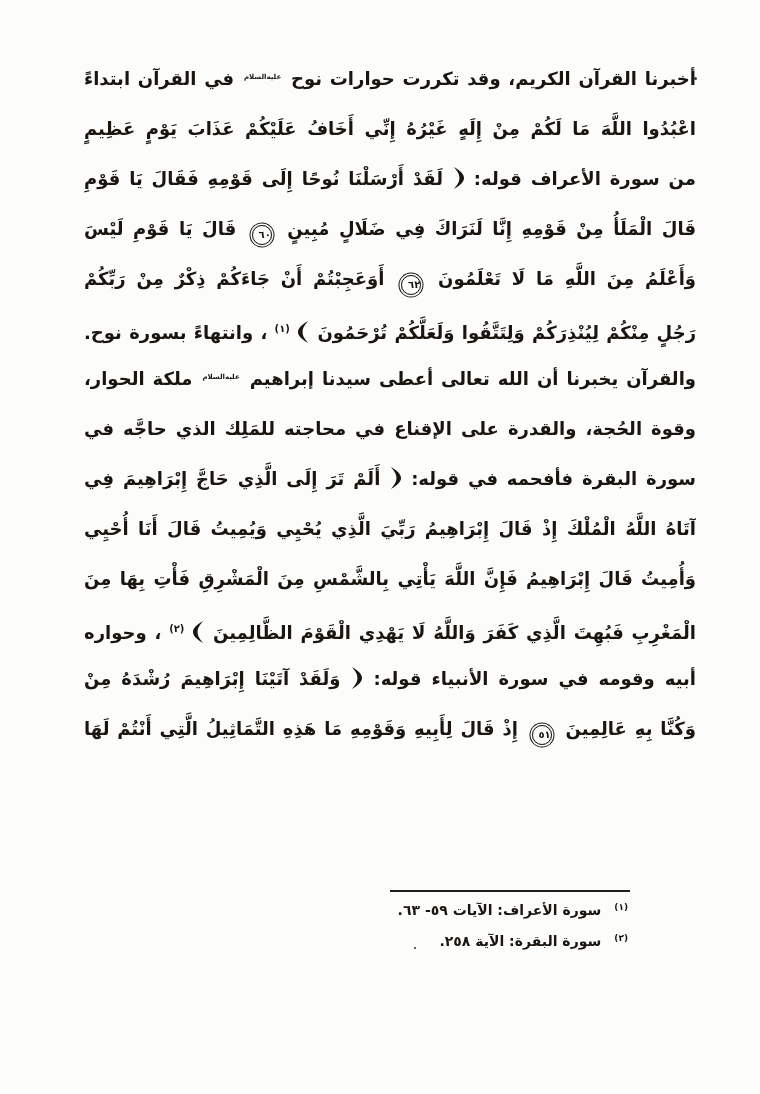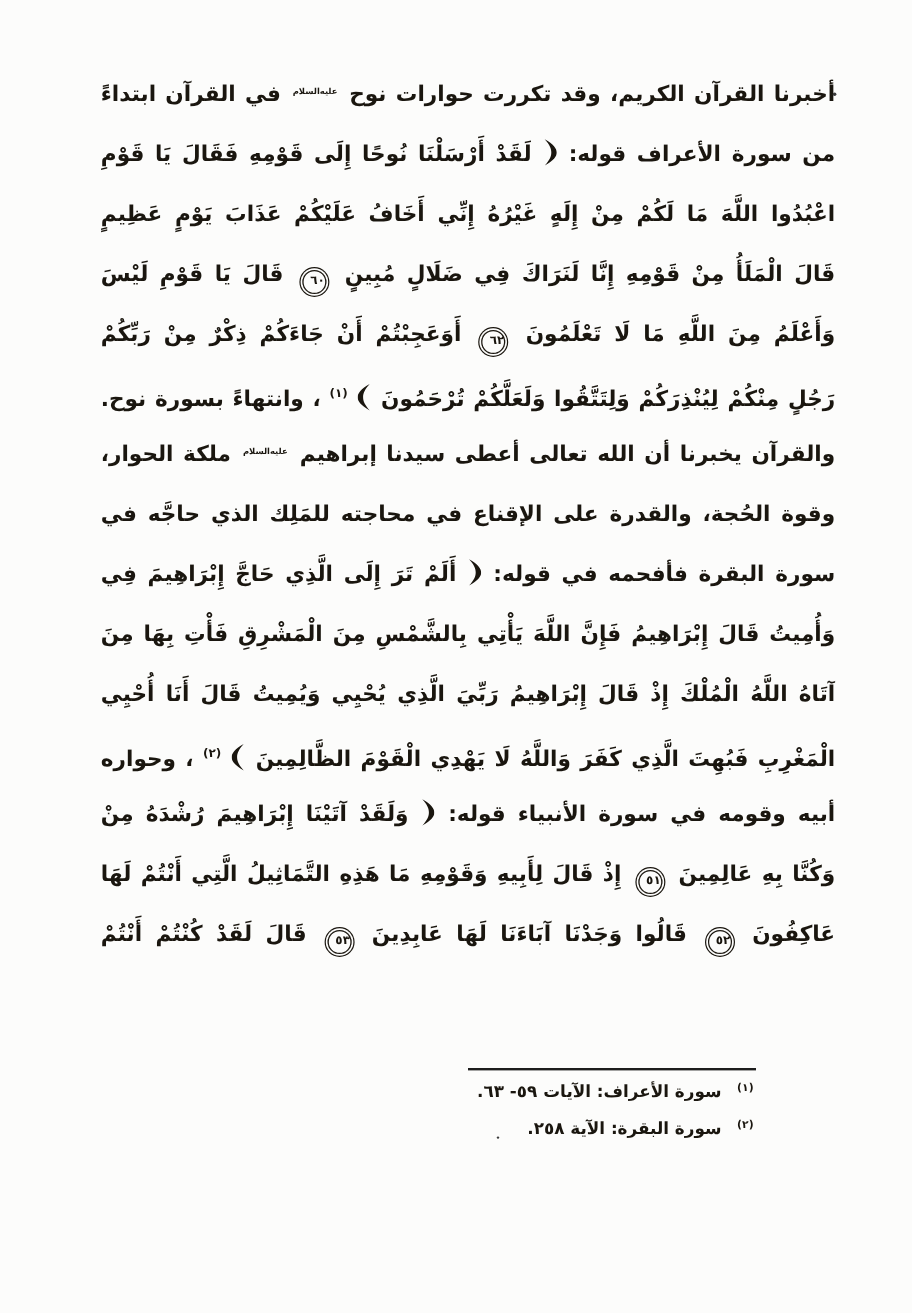--- a/index.html
+++ b/index.html
@@ -77,47 +77,46 @@
 </style>
 </head>
 <body>
 
 <div class="page">
   <main class="text-block">
       <div class="line"><span class="seg prose">أخبرنا القرآن الكريم، وقد تكررت حوارات نوح</span> <span class="hon">
           <span>عليه</span>
           <span>السلام</span>
         </span> <span class="seg prose">في القرآن ابتداءً</span> </div>
+      <div class="line"><span class="seg quran">اعْبُدُوا اللَّهَ مَا لَكُمْ مِنْ إِلَهٍ غَيْرُهُ إِنِّي أَخَافُ عَلَيْكُمْ عَذَابَ يَوْمٍ عَظِيمٍ</span>  </div>
       <div class="line"><span class="seg prose">من سورة الأعراف قوله:</span> <span class="qbr"><svg width="11" height="24" viewBox="0 0 12 26" aria-hidden="true">
             <path d="M1,1 C9,5.5 12,9.5 12,13 C12,16.5 9,20.5 1,25 C5.5,20 7,16.5 7,13 C7,9.5 5.5,6 1,1 Z" fill="currentColor"></path>
           </svg></span> <span class="seg quran">لَقَدْ أَرْسَلْنَا نُوحًا إِلَى قَوْمِهِ فَقَالَ يَا قَوْمِ</span> </div>
-      <div class="line"><span class="seg quran">اعْبُدُوا اللَّهَ مَا لَكُمْ مِنْ إِلَهٍ غَيْرُهُ إِنِّي أَخَافُ عَلَيْكُمْ عَذَابَ يَوْمٍ عَظِيمٍ</span>  </div>
       <div class="line"><span class="seg quran">قَالَ الْمَلَأُ مِنْ قَوْمِهِ إِنَّا لَنَرَاكَ فِي ضَلَالٍ مُبِينٍ</span> <span class="aya">٦٠</span> <span class="seg quran">قَالَ يَا قَوْمِ لَيْسَ بِي ضَلَالَةٌ</span> </div>
       <div class="line"><span class="seg quran">وَأَعْلَمُ مِنَ اللَّهِ مَا لَا تَعْلَمُونَ</span> <span class="aya">٦٢</span> <span class="seg quran">أَوَعَجِبْتُمْ أَنْ جَاءَكُمْ ذِكْرٌ مِنْ رَبِّكُمْ عَلَى</span> </div>
       <div class="line"><span class="seg quran">رَجُلٍ مِنْكُمْ لِيُنْذِرَكُمْ وَلِتَتَّقُوا وَلَعَلَّكُمْ تُرْحَمُونَ</span> <span class="qbr"><svg width="11" height="24" viewBox="0 0 12 26" aria-hidden="true">
             <path d="M11,1 C3,5.5 0,9.5 0,13 C0,16.5 3,20.5 11,25 C6.5,20 5,16.5 5,13 C5,9.5 6.5,6 11,1 Z" fill="currentColor"></path>
           </svg></span> <sup class="fnref">(١)</sup> <span class="seg prose">، وانتهاءً بسورة نوح.</span> </div>
       <div class="line"><span class="seg prose">والقرآن يخبرنا أن الله تعالى أعطى سيدنا إبراهيم</span> <span class="hon">
           <span>عليه</span>
           <span>السلام</span>
         </span> <span class="seg prose">ملكة الحوار،</span> </div>
       <div class="line"><span class="seg prose">وقوة الحُجة، والقدرة على الإقناع في محاجته للمَلِك الذي حاجَّه في ربه في</span> </div>
       <div class="line"><span class="seg prose">سورة البقرة فأفحمه في قوله:</span> <span class="qbr"><svg width="11" height="24" viewBox="0 0 12 26" aria-hidden="true">
             <path d="M1,1 C9,5.5 12,9.5 12,13 C12,16.5 9,20.5 1,25 C5.5,20 7,16.5 7,13 C7,9.5 5.5,6 1,1 Z" fill="currentColor"></path>
           </svg></span> <span class="seg quran">أَلَمْ تَرَ إِلَى الَّذِي حَاجَّ إِبْرَاهِيمَ فِي رَبِّهِ أَنْ</span> </div>
+      <div class="line"><span class="seg quran">آتَاهُ اللَّهُ الْمُلْكَ إِذْ قَالَ إِبْرَاهِيمُ رَبِّيَ الَّذِي يُحْيِي وَيُمِيتُ قَالَ أَنَا أُحْيِي</span> </div>
       <div class="line"><span class="seg quran">وَأُمِيتُ قَالَ إِبْرَاهِيمُ فَإِنَّ اللَّهَ يَأْتِي بِالشَّمْسِ مِنَ الْمَشْرِقِ فَأْتِ بِهَا مِنَ</span> </div>
-      <div class="line"><span class="seg quran">آتَاهُ اللَّهُ الْمُلْكَ إِذْ قَالَ إِبْرَاهِيمُ رَبِّيَ الَّذِي يُحْيِي وَيُمِيتُ قَالَ أَنَا أُحْيِي</span> </div>
       <div class="line"><span class="seg quran">الْمَغْرِبِ فَبُهِتَ الَّذِي كَفَرَ وَاللَّهُ لَا يَهْدِي الْقَوْمَ الظَّالِمِينَ</span> <span class="qbr"><svg width="11" height="24" viewBox="0 0 12 26" aria-hidden="true">
             <path d="M11,1 C3,5.5 0,9.5 0,13 C0,16.5 3,20.5 11,25 C6.5,20 5,16.5 5,13 C5,9.5 6.5,6 11,1 Z" fill="currentColor"></path>
           </svg></span> <sup class="fnref">(٢)</sup> <span class="seg prose">، وحواره مع</span> </div>
       <div class="line"><span class="seg prose">أبيه وقومه في سورة الأنبياء قوله:</span> <span class="qbr"><svg width="11" height="24" viewBox="0 0 12 26" aria-hidden="true">
             <path d="M1,1 C9,5.5 12,9.5 12,13 C12,16.5 9,20.5 1,25 C5.5,20 7,16.5 7,13 C7,9.5 5.5,6 1,1 Z" fill="currentColor"></path>
           </svg></span> <span class="seg quran">وَلَقَدْ آتَيْنَا إِبْرَاهِيمَ رُشْدَهُ مِنْ قَبْلُ</span> </div>
       <div class="line"><span class="seg quran">وَكُنَّا بِهِ عَالِمِينَ</span> <span class="aya">٥١</span> <span class="seg quran">إِذْ قَالَ لِأَبِيهِ وَقَوْمِهِ مَا هَذِهِ التَّمَاثِيلُ الَّتِي أَنْتُمْ لَهَا</span> </div>
-      <div class="line"><span class="seg quran">عَاكِفُونَ</span> <span class="aya">٥٢</span> <span class="seg quran">قَالُوا وَجَدْنَا آبَاءَنَا لَهَا عَابِدِينَ</span> <span class="aya">٥٣</span> <span class="seg quran">قَالَ لَقَدْ كُنْتُمْ أَنْتُمْ</span> </div>
     </main>
   <div class="fn-sep"></div>
   <div class="footnotes">
       <div class="fn-row">
         <span class="fn-marker">(١)</span>
         <span class="fn-text">سورة الأعراف: الآيات ٥٩- ٦٣.</span>
       </div>
       <div class="fn-row">
         <span class="fn-marker">(٢)</span>
         <span class="fn-text">سورة البقرة: الآية ٢٥٨.</span>

